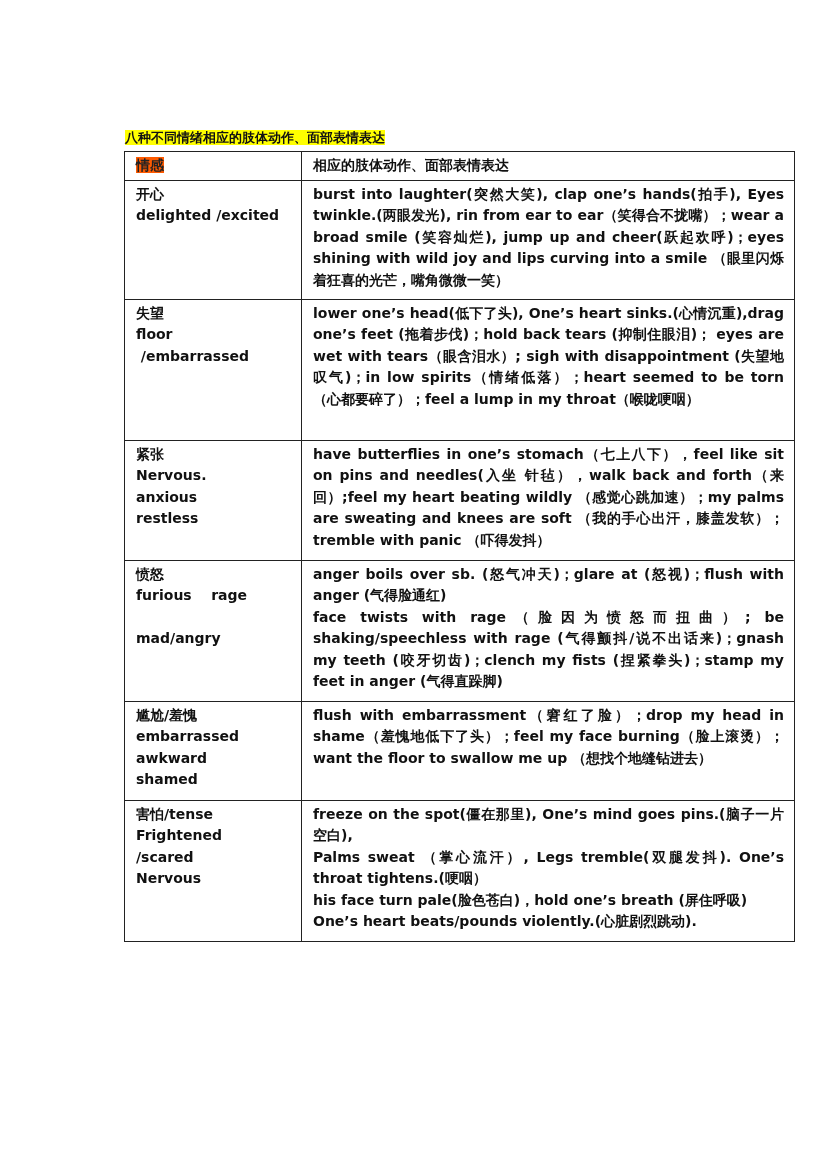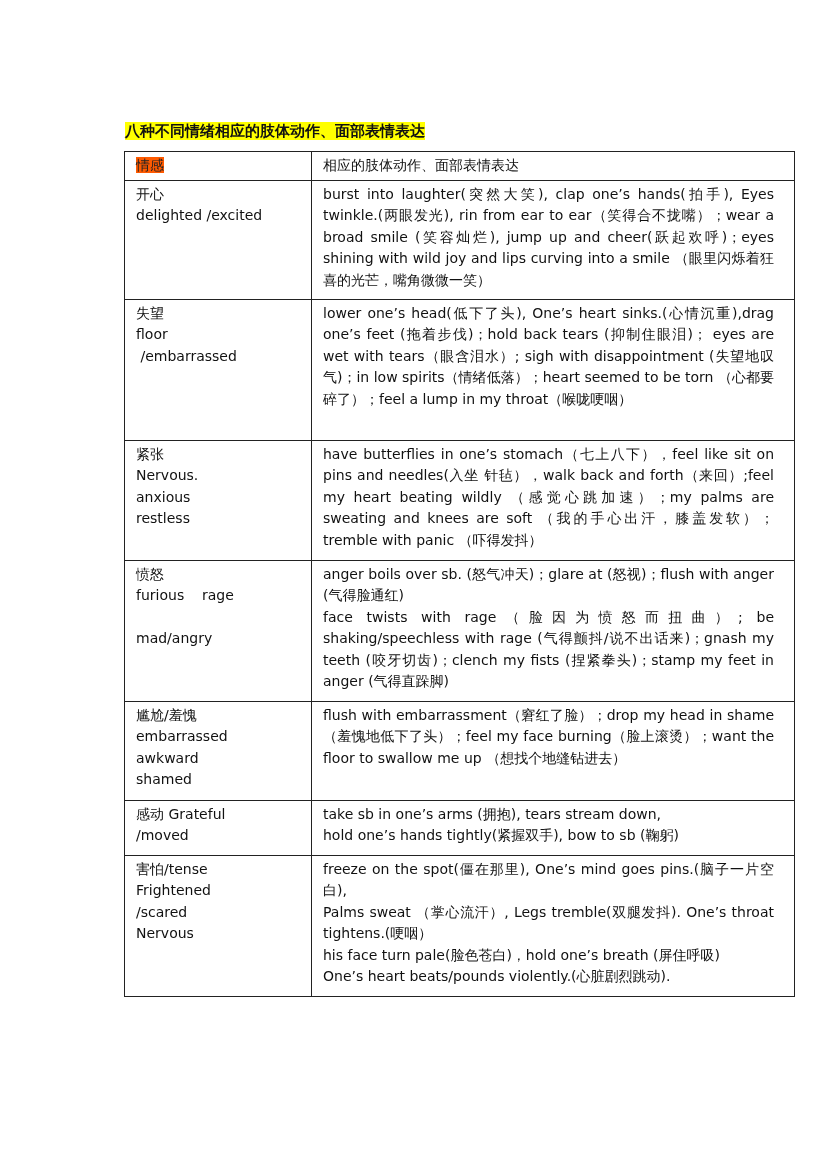--- a/index.html
+++ b/index.html
@@ -1,24 +1,24 @@
 <!DOCTYPE html>
 <html><head>
 <meta charset="utf-8">
 <style>
   html, body { margin: 0; padding: 0; background: #ffffff; }
   body { width: 826px; height: 1169px; position: relative; overflow: hidden;
          font-family: "DejaVu Sans", "Liberation Sans", sans-serif; color: #111; }
-  .title { position: absolute; left: 125px; top: 121px; font-size: 15px; font-weight: bold;
+  .title { position: absolute; left: 125px; top: 128px; font-size: 13px; font-weight: bold;
            line-height: 20px; letter-spacing: 0px; }
   .title span { background: #ffff00; }
   table.emo { position: absolute; left: 124px; top: 151px; width: 671px;
               border-collapse: collapse; table-layout: fixed; }
-  table.emo td { border: 1.5px solid #222; vertical-align: top; padding: 3px 20px 3px 11px;
-                 font-size: 14px; line-height: 21.5px; word-break: break-word; }
+  table.emo td { border: 1.5px solid #222; vertical-align: top; padding: 3px 10px 3px 11px;
+                 font-size: 14px; line-height: 21.5px; word-break: break-word; font-weight: bold; }
   td.c1 { width: 155px; }
   td.c2 { text-align: justify; text-align-last: left; }
   .hdr td { padding-top: 7px; padding-bottom: 5px; }
   .hl-orange { background: #ff5a00; color: #222; }
   .line { display: block; }
   .blank { display: block; height: 21.5px; }
 </style>
 </head>
 <body>
 
@@ -68,30 +68,20 @@
   </tr>
   <tr style="height:99px">
     <td class="c1">
       <span class="line">尴尬/羞愧</span>
       <span class="line">embarrassed</span>
       <span class="line">awkward</span>
       <span class="line">shamed</span>
     </td>
     <td class="c2">flush with embarrassment（窘红了脸）；drop my head in shame（羞愧地低下了头）；feel my face burning（脸上滚烫）；want the floor to swallow me up （想找个地缝钻进去）</td>
   </tr>
-  <tr style="height:55px">
-    <td class="c1">
-      <span class="line">感动 Grateful</span>
-      <span class="line">/moved</span>
-    </td>
-    <td class="c2">
-      <span class="line">take sb in one’s arms (拥抱), tears stream down,</span>
-      <span class="line">hold one’s hands tightly(紧握双手), bow to sb (鞠躬)</span>
-    </td>
-  </tr>
   <tr style="height:141px">
     <td class="c1">
       <span class="line">害怕/tense</span>
       <span class="line">Frightened</span>
       <span class="line">/scared</span>
       <span class="line">Nervous</span>
     </td>
     <td class="c2">
       <span class="line">freeze on the spot(僵在那里), One’s mind goes pins.(脑子一片空白),</span>
       <span class="line">Palms sweat （掌心流汗）, Legs tremble(双腿发抖). One’s throat tightens.(哽咽）</span>

